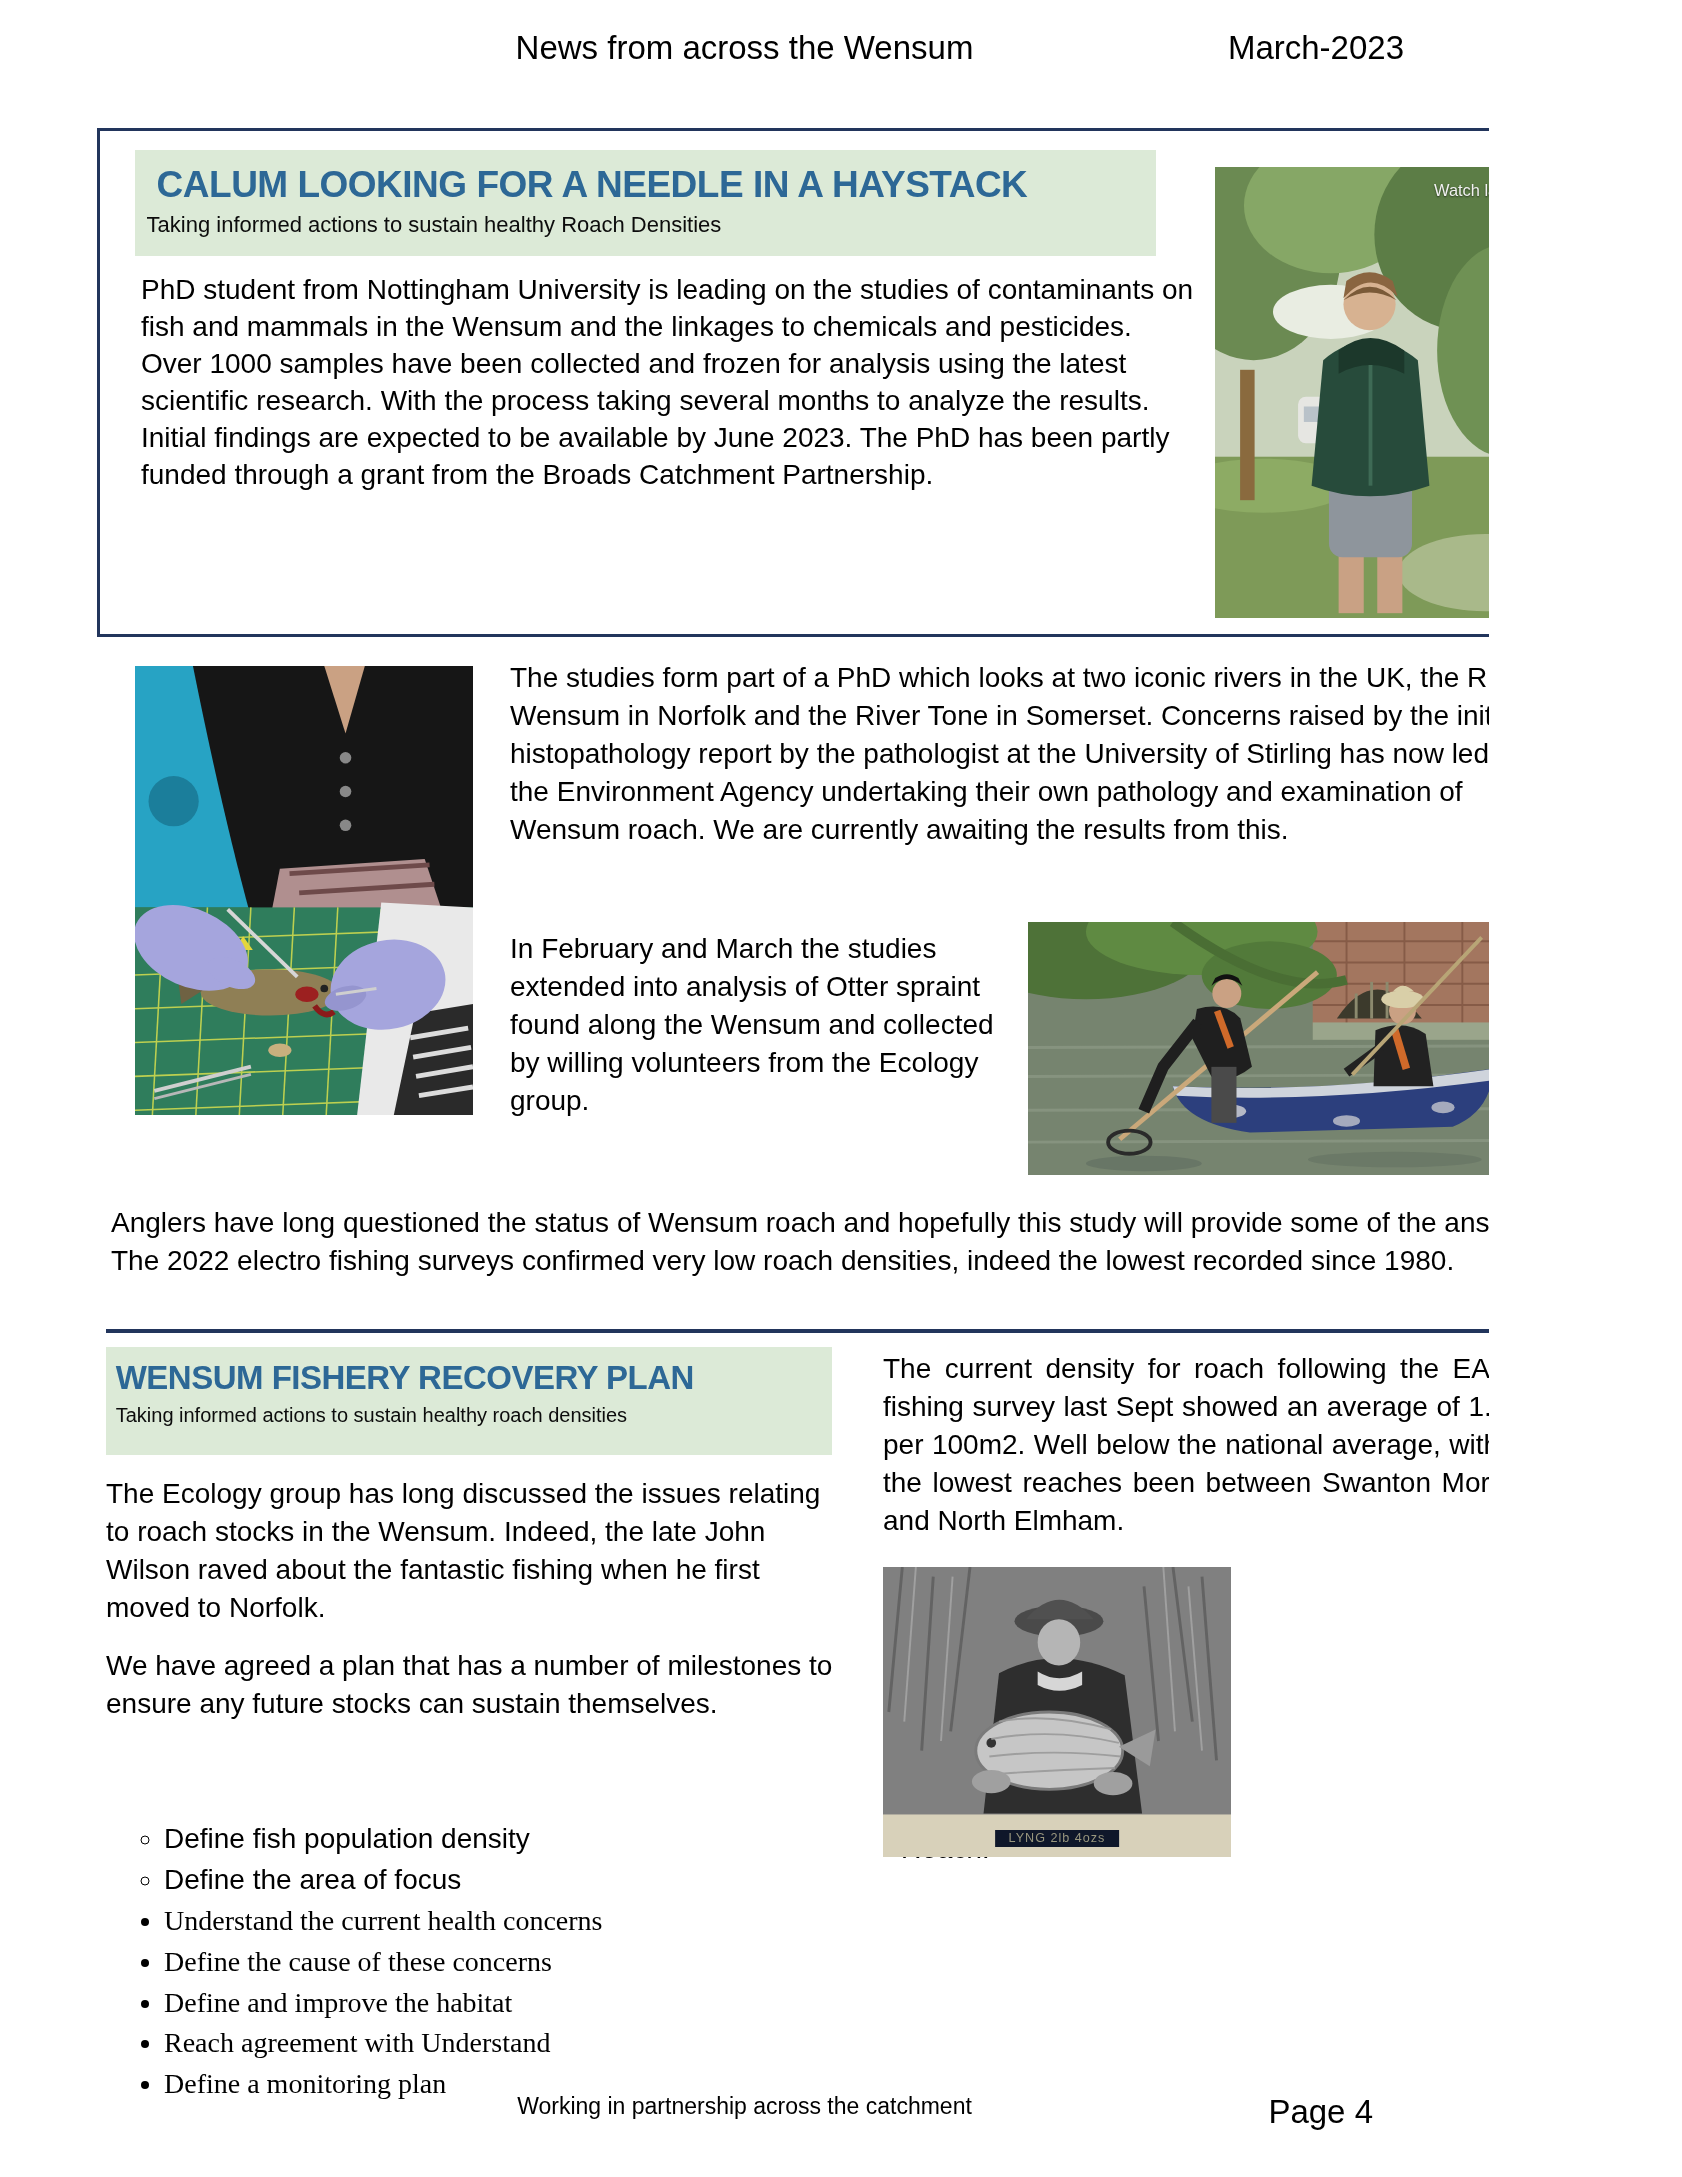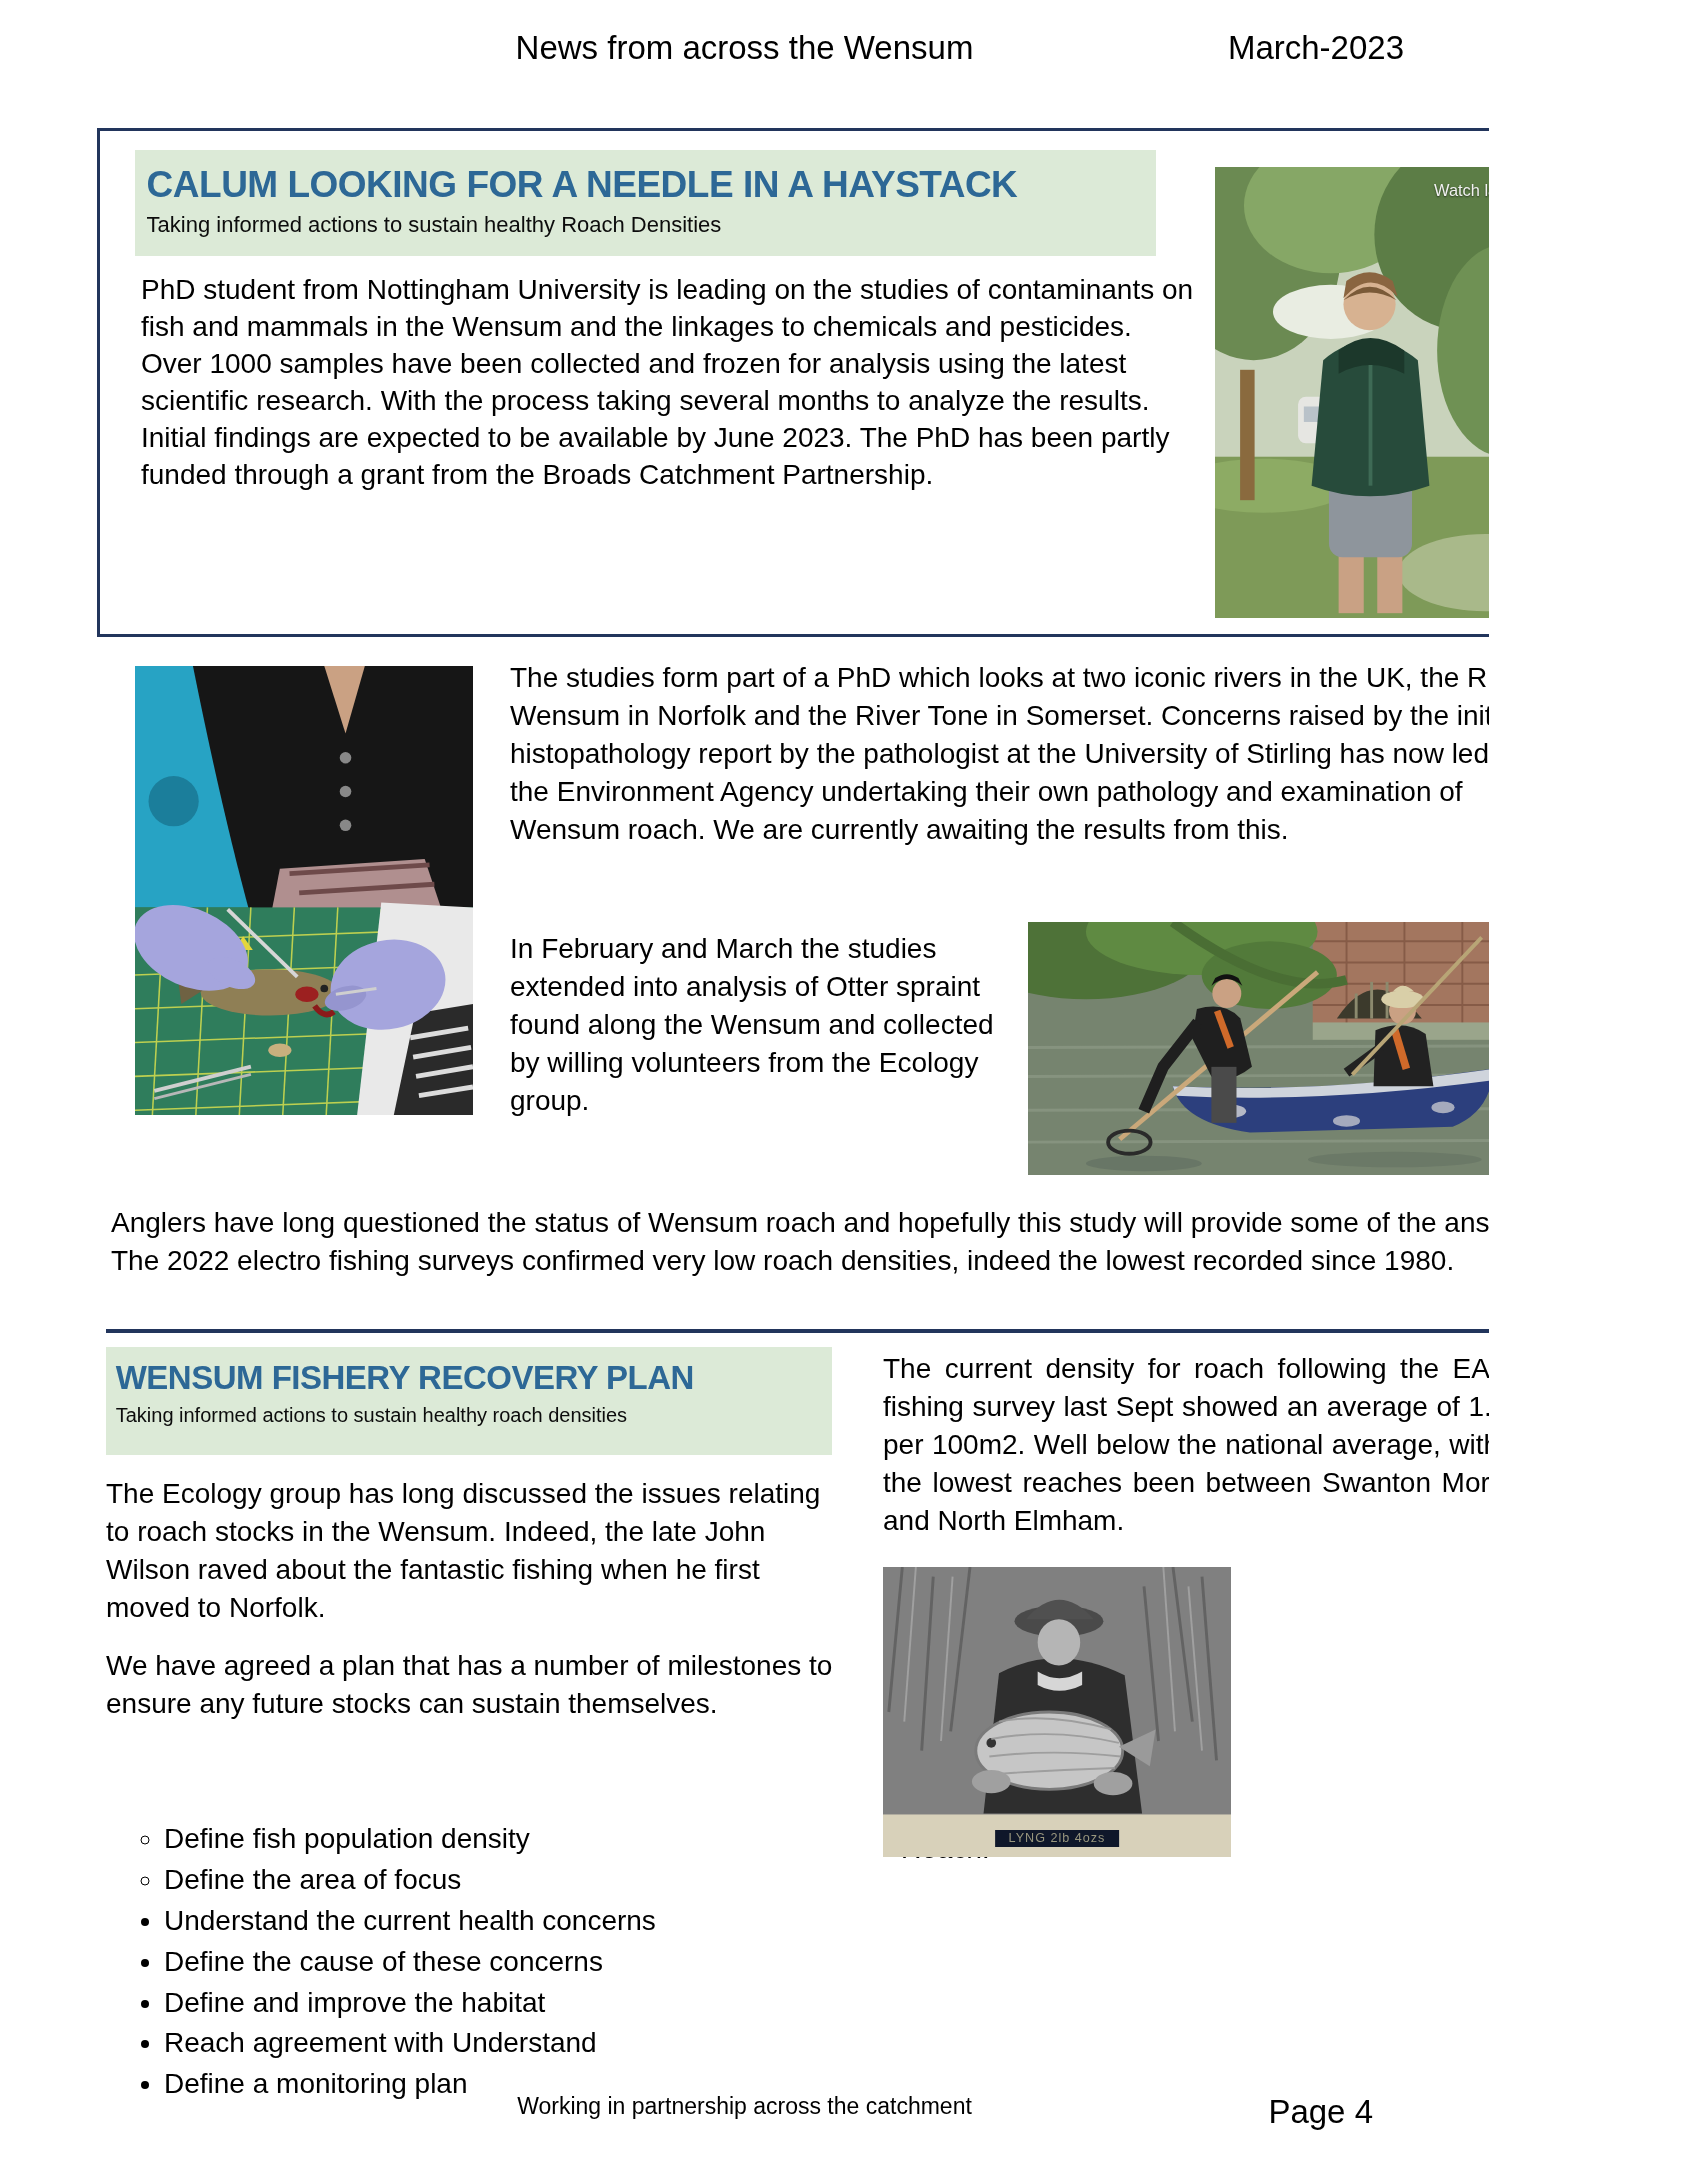--- a/index.html
+++ b/index.html
@@ -8,42 +8,42 @@
   .page { position:relative; width:1489px; height:2177px; background:#fff; overflow:hidden; }
 
   
   .hdr-title { position:absolute; top:29px; left:0; width:100%; text-align:center; font-size:33px; }
   .hdr-date  { position:absolute; top:29px; right:85px; font-size:33px; }
 
   
   .box { position:absolute; left:97px; top:128px; width:1487px; height:509px; border:3.9px solid #22355c; background:#fff; }
   .greenbar { background:#dcead7; }
   .gb1 { position:absolute; left:135px; top:150px; width:1021px; height:106px; padding:13.5px 0 0 11.6px; }
-  .gb1 h1 { font-size:37px; font-weight:bold; color:#2d6896; letter-spacing:-0.5px; }
+  .gb1 h1 { font-size:37px; font-weight:bold; color:#2d6896; letter-spacing:-0.5px;margin-left:10px; }
   .gb1 .sub { font-size:22px; color:#0c0c0c; margin-top:6.8px; }
   .box-text { position:absolute; left:141px; top:271px; width:1067px; font-size:28px; line-height:37px; }
   .box-text p { margin:0; }
 
   .para { position:absolute; font-size:28px; line-height:38px; }
   .studies-para { left:510px; top:659px; width:1038px; }
   .feb-para { left:510px; top:930px; width:492px; }
   .anglers-para { left:111px; top:1204px; width:1453px; }
 
   .rule { position:absolute; left:106px; top:1329px; width:1460px; height:3.9px; background:#22355c; border:0; }
 
   
   .gb2 { position:absolute; left:106px; top:1347px; width:726px; height:108px; padding:11.6px 0 0 9.7px; }
   .gb2 h2 { font-size:33px; font-weight:bold; color:#2d6896; letter-spacing:-0.5px; }
   .gb2 .sub { font-size:20px; color:#0c0c0c; margin-top:7.7px; }
   .lcol-p1 { left:106px; top:1475px; width:734px; }
   .lcol-p2 { left:106px; top:1647px; width:734px; }
   .plan-list { position:absolute; left:106px; top:1820px; width:743px; list-style-position:outside; padding-left:58px; }
   .plan-list li { font-size:28px; line-height:37px; margin-bottom:3.9px; }
   .plan-list li.circle { list-style-type:circle; }
-  .plan-list li.disc { list-style-type:disc; }
+  .plan-list li.disc { list-style-type:disc;font-family:Liberation Serif, serif; }
 
   .col-right { position:absolute; left:883px; top:1350px; width:703px; }
   .col-right .rp { font-size:28px; line-height:38px; }
   .col-right .rp.just { text-align:justify; }
   .col-right .rp + .rp { margin-top:31px; }
   .photo-row { display:flex; margin-top:27px; }
   .photo-row .side { margin-left:19.3px; width:343px; font-size:28px; line-height:38px; }
   .photo-row .side .caption { margin-top:35px; font-style:italic; }
 
   

